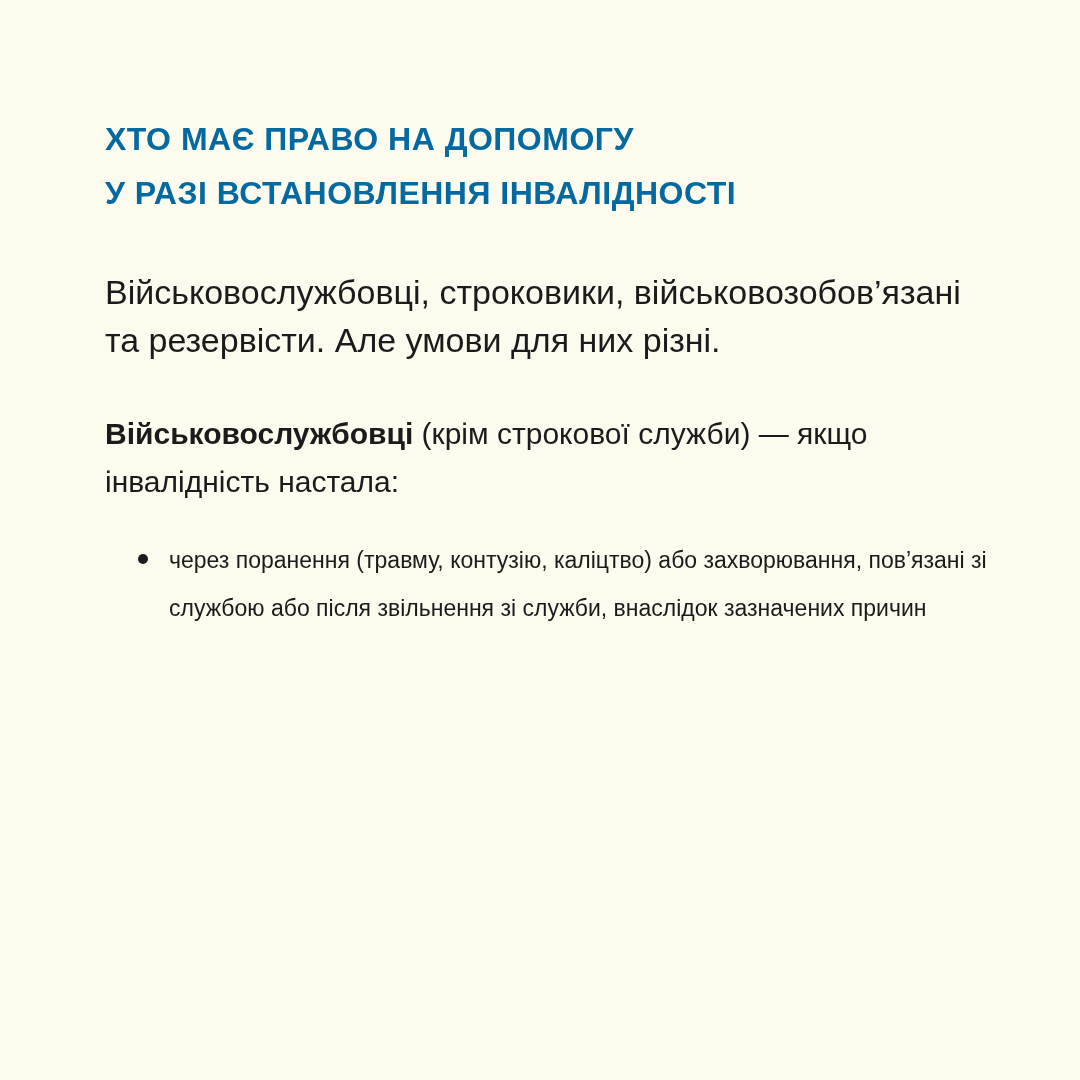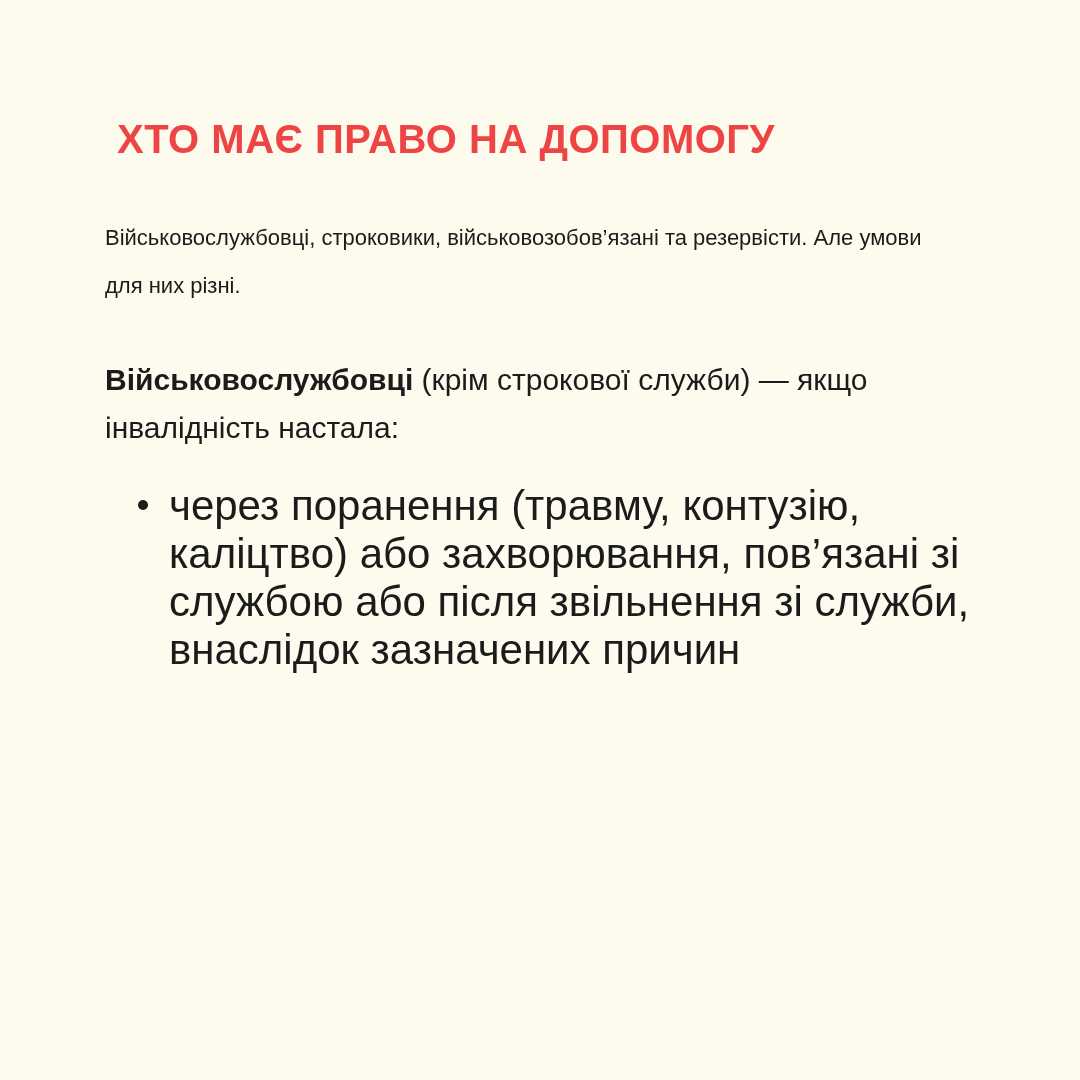--- a/index.html
+++ b/index.html
@@ -13,34 +13,34 @@
     width: 1080px;
     height: 1080px;
     box-sizing: border-box;
     background: #FDFBEE;
     color: #1B1B1B;
     font-family: "Liberation Sans", sans-serif;
     padding: 112px 60px 0 105px;
     overflow: hidden;
   }
   .title {
-    margin: 0 0 48px 12px;
-    color: #ef4444;
-    font-size: 40px;
+    margin: 0 0 48px 0;
+    color: #0369a1;
+    font-size: 32px;
     font-weight: bold;
     line-height: 54px;
     letter-spacing: 0.5px;
   }
   .title-line {
     display: block;
     white-space: nowrap;
   }
   .intro {
     margin: 0 0 46px 0;
-    font-size: 22px;
+    font-size: 34px;
     line-height: 48px;
     max-width: 860px;
   }
   .lead {
     margin: 0 0 30px 0;
     font-size: 30px;
     line-height: 48px;
     max-width: 880px;
   }
   .lead .bold {
@@ -48,21 +48,21 @@
   }
   .conditions {
     margin: 0;
     padding: 0;
     list-style: none;
   }
   .condition-item {
     position: relative;
     padding-left: 64px;
     margin-bottom: 14px;
-    font-size: 42px;
+    font-size: 23px;
     line-height: 48px;
     max-width: 915px;
     box-sizing: border-box;
   }
   .bullet-dot {
     position: absolute;
     left: 33px;
     top: 18px;
     width: 10px;
     height: 10px;
@@ -70,20 +70,21 @@
     background: #1B1B1B;
   }
 </style>
 </head>
 <body>
 
 <div class="card">
 
   <h1 class="title">
     <span class="title-line">ХТО МАЄ ПРАВО НА ДОПОМОГУ</span>
+    <span class="title-line">У РАЗІ ВСТАНОВЛЕННЯ ІНВАЛІДНОСТІ</span>
   </h1>
 
   <p class="intro">Військовослужбовці, строковики, військовозобов’язані та резервісти. Але умови для них різні.</p>
 
   <p class="lead">
     <span class="bold">Військовослужбовці</span><span> (крім строкової служби) — якщо інвалідність настала:</span>
   </p>
 
   <ul class="conditions">
     <li class="condition-item">

